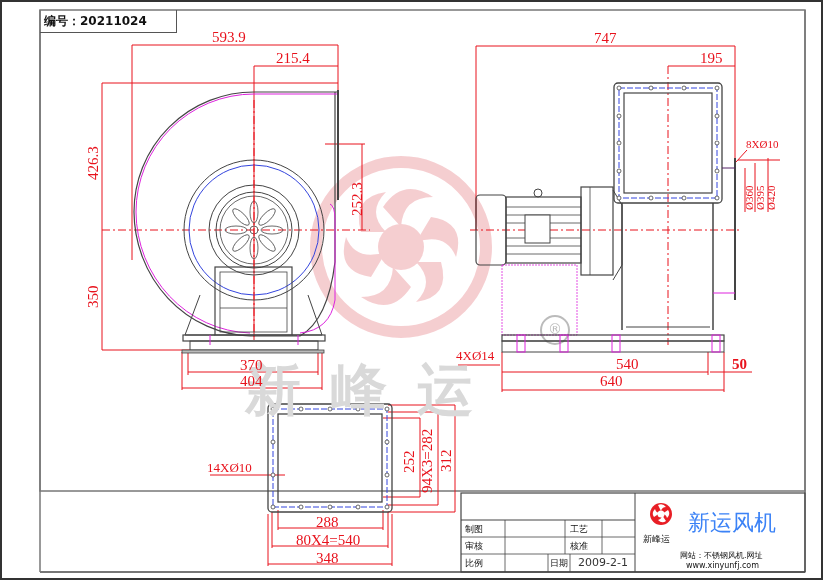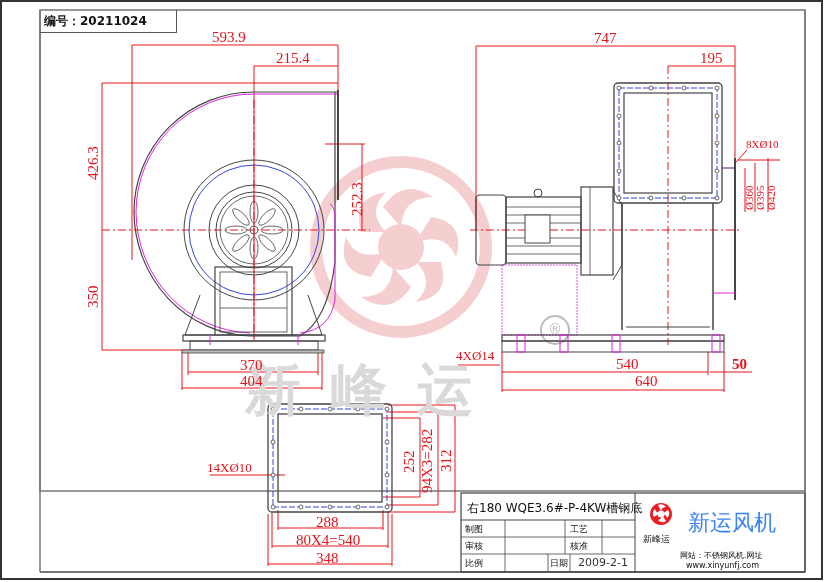--- a/index.html
+++ b/index.html
@@ -261,34 +261,33 @@
 <div class="lbl" style="left:240px;top:374px;">404</div>
 
 <div class="lbl" style="left:594px;top:31px;">747</div>
 <div class="lbl" style="left:688px;top:51px;margin-left:12px;">195</div>
 <div class="lbl sm" style="left:746px;top:139px;">8XØ10</div>
 <div class="lbl sm v" style="left:744px;top:210px;">Ø360</div>
 <div class="lbl sm v" style="left:755px;top:210px;">Ø395</div>
 <div class="lbl sm v" style="left:766px;top:210px;">Ø420</div>
 <div class="lbl" style="left:456px;top:348px;font-size:13px;">4XØ14</div>
 <div class="lbl" style="left:600px;top:357px;margin-left:16px;">540</div>
-<div class="lbl" style="left:600px;top:374px;margin-left:35px;">640</div>
+<div class="lbl" style="left:600px;top:374px;">640</div>
 <div class="lbl" style="left:732px;top:357px;font-weight:bold;">50</div>
 
 <div class="lbl" style="left:207px;top:460px;font-size:13px;">14XØ10</div>
 <div class="lbl v" style="left:402px;top:473px;">252</div>
 <div class="lbl v" style="left:420px;top:493px;">94X3=282</div>
 <div class="lbl v" style="left:439px;top:472px;">312</div>
 <div class="lbl" style="left:316px;top:515px;">288</div>
 <div class="lbl" style="left:296px;top:533px;">80X4=540</div>
 <div class="lbl" style="left:316px;top:551px;">348</div>
 
 <div class="tb" style="left:548px;top:321px;font-size:14px;color:#bbb;">®</div>
 
-<div class="tb" style="left:467px;top:500px;font-size:12px;">右180  WQE3.6#-P-4KW槽钢底</div>
 <div class="tb" style="left:465px;top:523px;font-size:9px;">制图</div>
 <div class="tb" style="left:465px;top:540px;font-size:9px;">审核</div>
 <div class="tb" style="left:465px;top:557px;font-size:9px;">比例</div>
 <div class="tb" style="left:570px;top:523px;font-size:9px;">工艺</div>
 <div class="tb" style="left:570px;top:540px;font-size:9px;">核准</div>
 <div class="tb" style="left:550px;top:557px;font-size:9px;">日期</div>
 <div class="tb" style="left:578px;top:556px;font-size:11px;color:#333;">2009-2-1</div>
 <div class="tb" style="left:688px;top:508px;font-size:22px;color:#3b82f6;">新运风机</div>
 <div class="tb" style="left:643px;top:533px;font-size:9px;">新峰运</div>
 <div class="tb" style="left:680px;top:550px;font-size:8px;">网站：不锈钢风机.网址</div>

